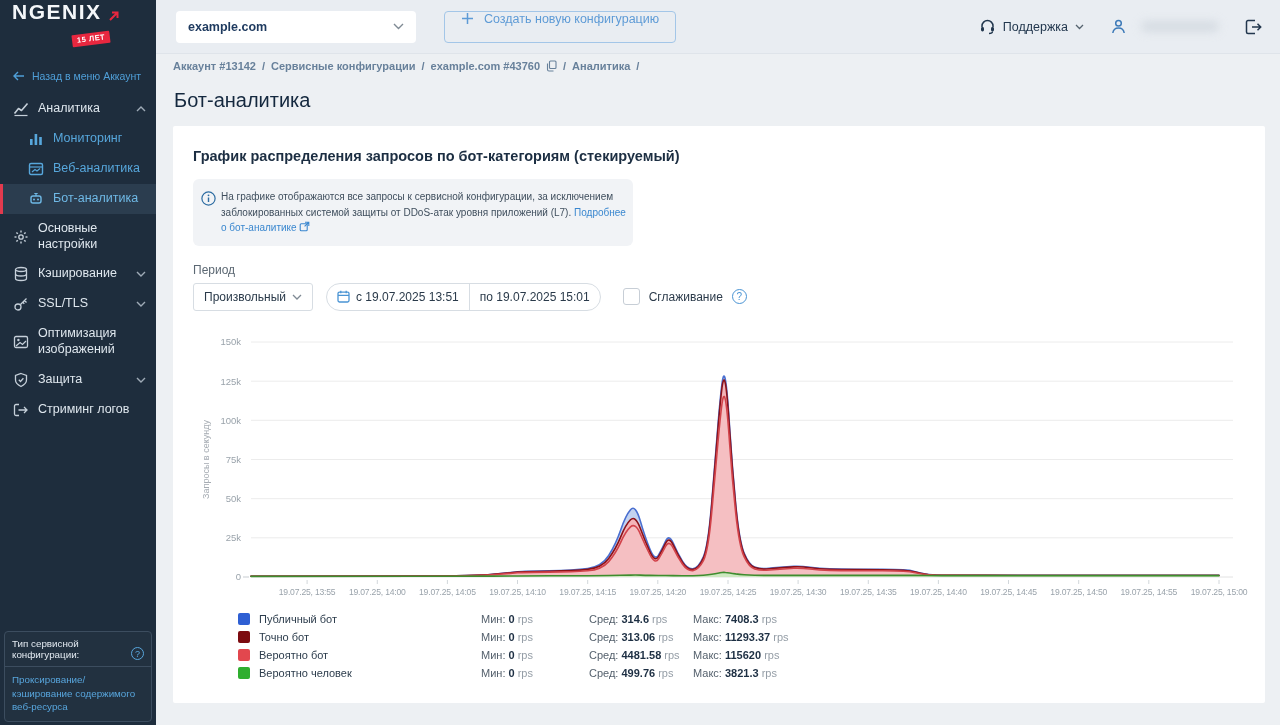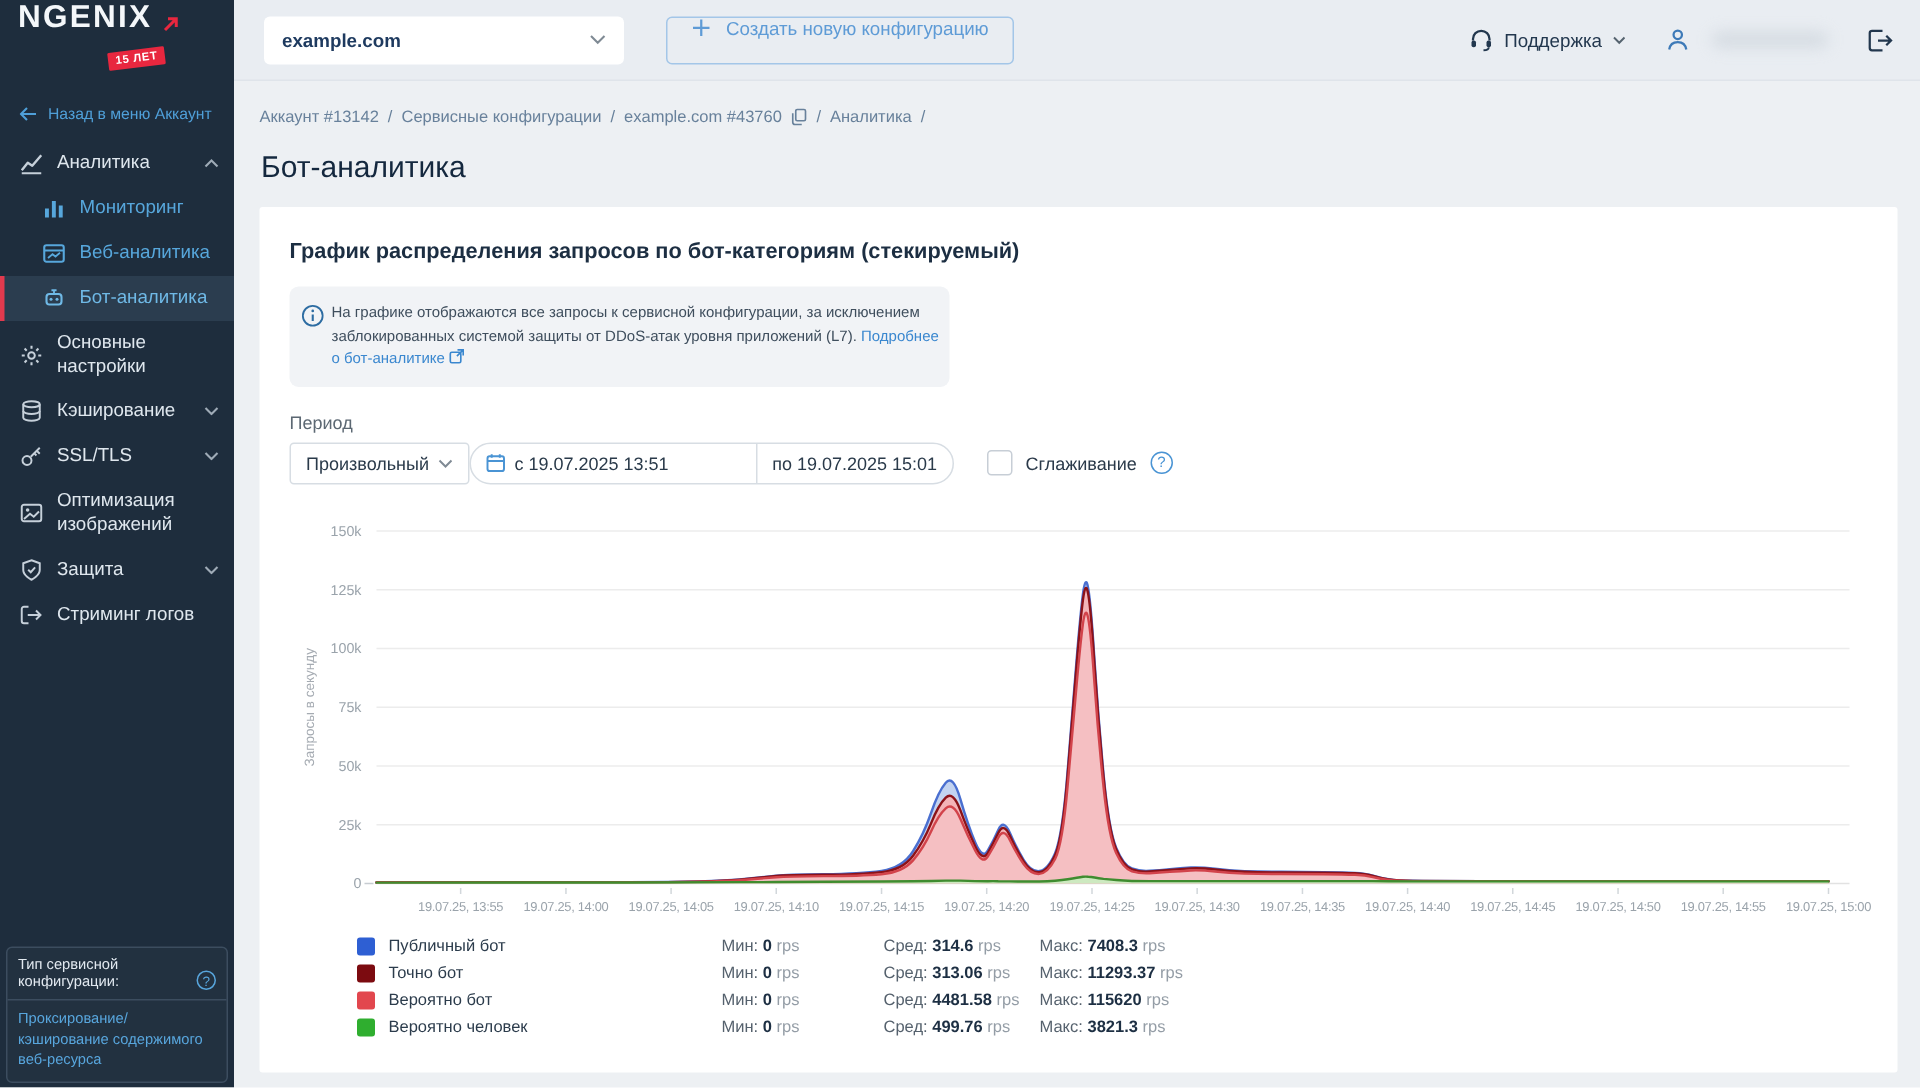--- a/index.html
+++ b/index.html
@@ -30,35 +30,35 @@
   .topbar { height:54px; background:#e9edf2; border-bottom:1px solid #dfe4ea; display:flex; align-items:center; padding:0 18px 0 20px; gap:28px; }
   .cfg-select { width:240px; height:32px; background:#fff; border-radius:4px; display:flex; align-items:center; padding:0 12px; font-size:12.5px; color:#1e3a5f; font-weight:700; cursor:pointer; }
   .cfg-select .sp { flex:1; }
   .create-btn { height:32px; border:1px solid #a3c6e8; border-radius:4px; background:transparent; color:#5e9bd6; font-size:12.5px; display:flex; align-items:flex-start; gap:10px; padding:0 16px; cursor:pointer; font-family:inherit; }
   .top-right { margin-left:auto; display:flex; align-items:center; gap:26px; }
   .support { display:flex; align-items:center; gap:7px; color:#22374e; font-size:12.5px; cursor:pointer; }
   .blur-name { width:78px; height:11px; border-radius:5px; background:#cfd6dd; filter:blur(5px); opacity:.75; }
   .icon-btn { background:none; border:none; cursor:pointer; display:flex; align-items:center; }
 
   .content { padding:0 15px 0 17px; }
-  .breadcrumb { margin-top:18px; font-size:11px; color:#68819b; display:flex; align-items:center; gap:6px; flex-wrap:nowrap; }
+  .breadcrumb { margin-top:6px; font-size:11px; color:#68819b; display:flex; align-items:center; gap:6px; flex-wrap:nowrap;font-weight:bold; }
   .breadcrumb a { color:#68819b; text-decoration:none; cursor:pointer; }
   .page-title { margin:17px 0 14px 1px; font-size:20px; font-weight:500; color:#14283e; }
 
   .card { background:#fff; border-radius:2px; padding:22px 20px 24px; overflow:hidden; }
   .card h2 { font-size:14.5px; font-weight:700; color:#1c2e42; }
   .info-box { margin-top:15px; width:440px; background:#f1f3f6; border-radius:6px; padding:10px 4px 10px 28px; position:relative; font-size:10px; line-height:1.55; color:#3f4e5d; }
   .info-box .info-ic { position:absolute; left:8px; top:12px; }
   .info-box a { color:#3a87cf; text-decoration:none; cursor:pointer; }
 
   .period-label { margin-top:17px; font-size:12px; color:#5c6873; }
   .controls { margin-top:6px; display:flex; align-items:center; }
   .select-box { width:120px; height:28px; border:1px solid #d7dde3; border-radius:3px; background:#fff; display:flex; align-items:center; padding:0 10px; font-size:12px; color:#2a3a4a; cursor:pointer; }
   .select-box .sp { flex:1; }
-  .date-box { height:28px; border:1px solid #d7dde3; border-radius:14px; background:#fff; display:flex; align-items:center; font-size:12px; color:#2a3a4a;gap:48px; }
+  .date-box { margin-left:13px; height:28px; border:1px solid #d7dde3; border-radius:14px; background:#fff; display:flex; align-items:center; font-size:12px; color:#2a3a4a; }
   .date-cell { display:flex; align-items:center; gap:6px; padding:0 10px; height:100%; cursor:text; }
   .date-cell + .date-cell { border-left:1px solid #d7dde3; }
   .smooth-group { margin-left:22px; display:flex; align-items:center; gap:9px; }
   .checkbox { width:17px; height:17px; border:1px solid #c7ced6; border-radius:3px; background:#fff; cursor:pointer; }
   .smooth-label { font-size:12px; color:#2b3a4a; }
 
   .chart-wrap { margin-top:18px; }
   .ytick { font-size:9.5px; fill:#9aa3ab; }
   .xtick { font-size:8.6px; fill:#9aa3ab; letter-spacing:-0.2px; }
   .ylab { font-size:9px; fill:#a5abb2; }

